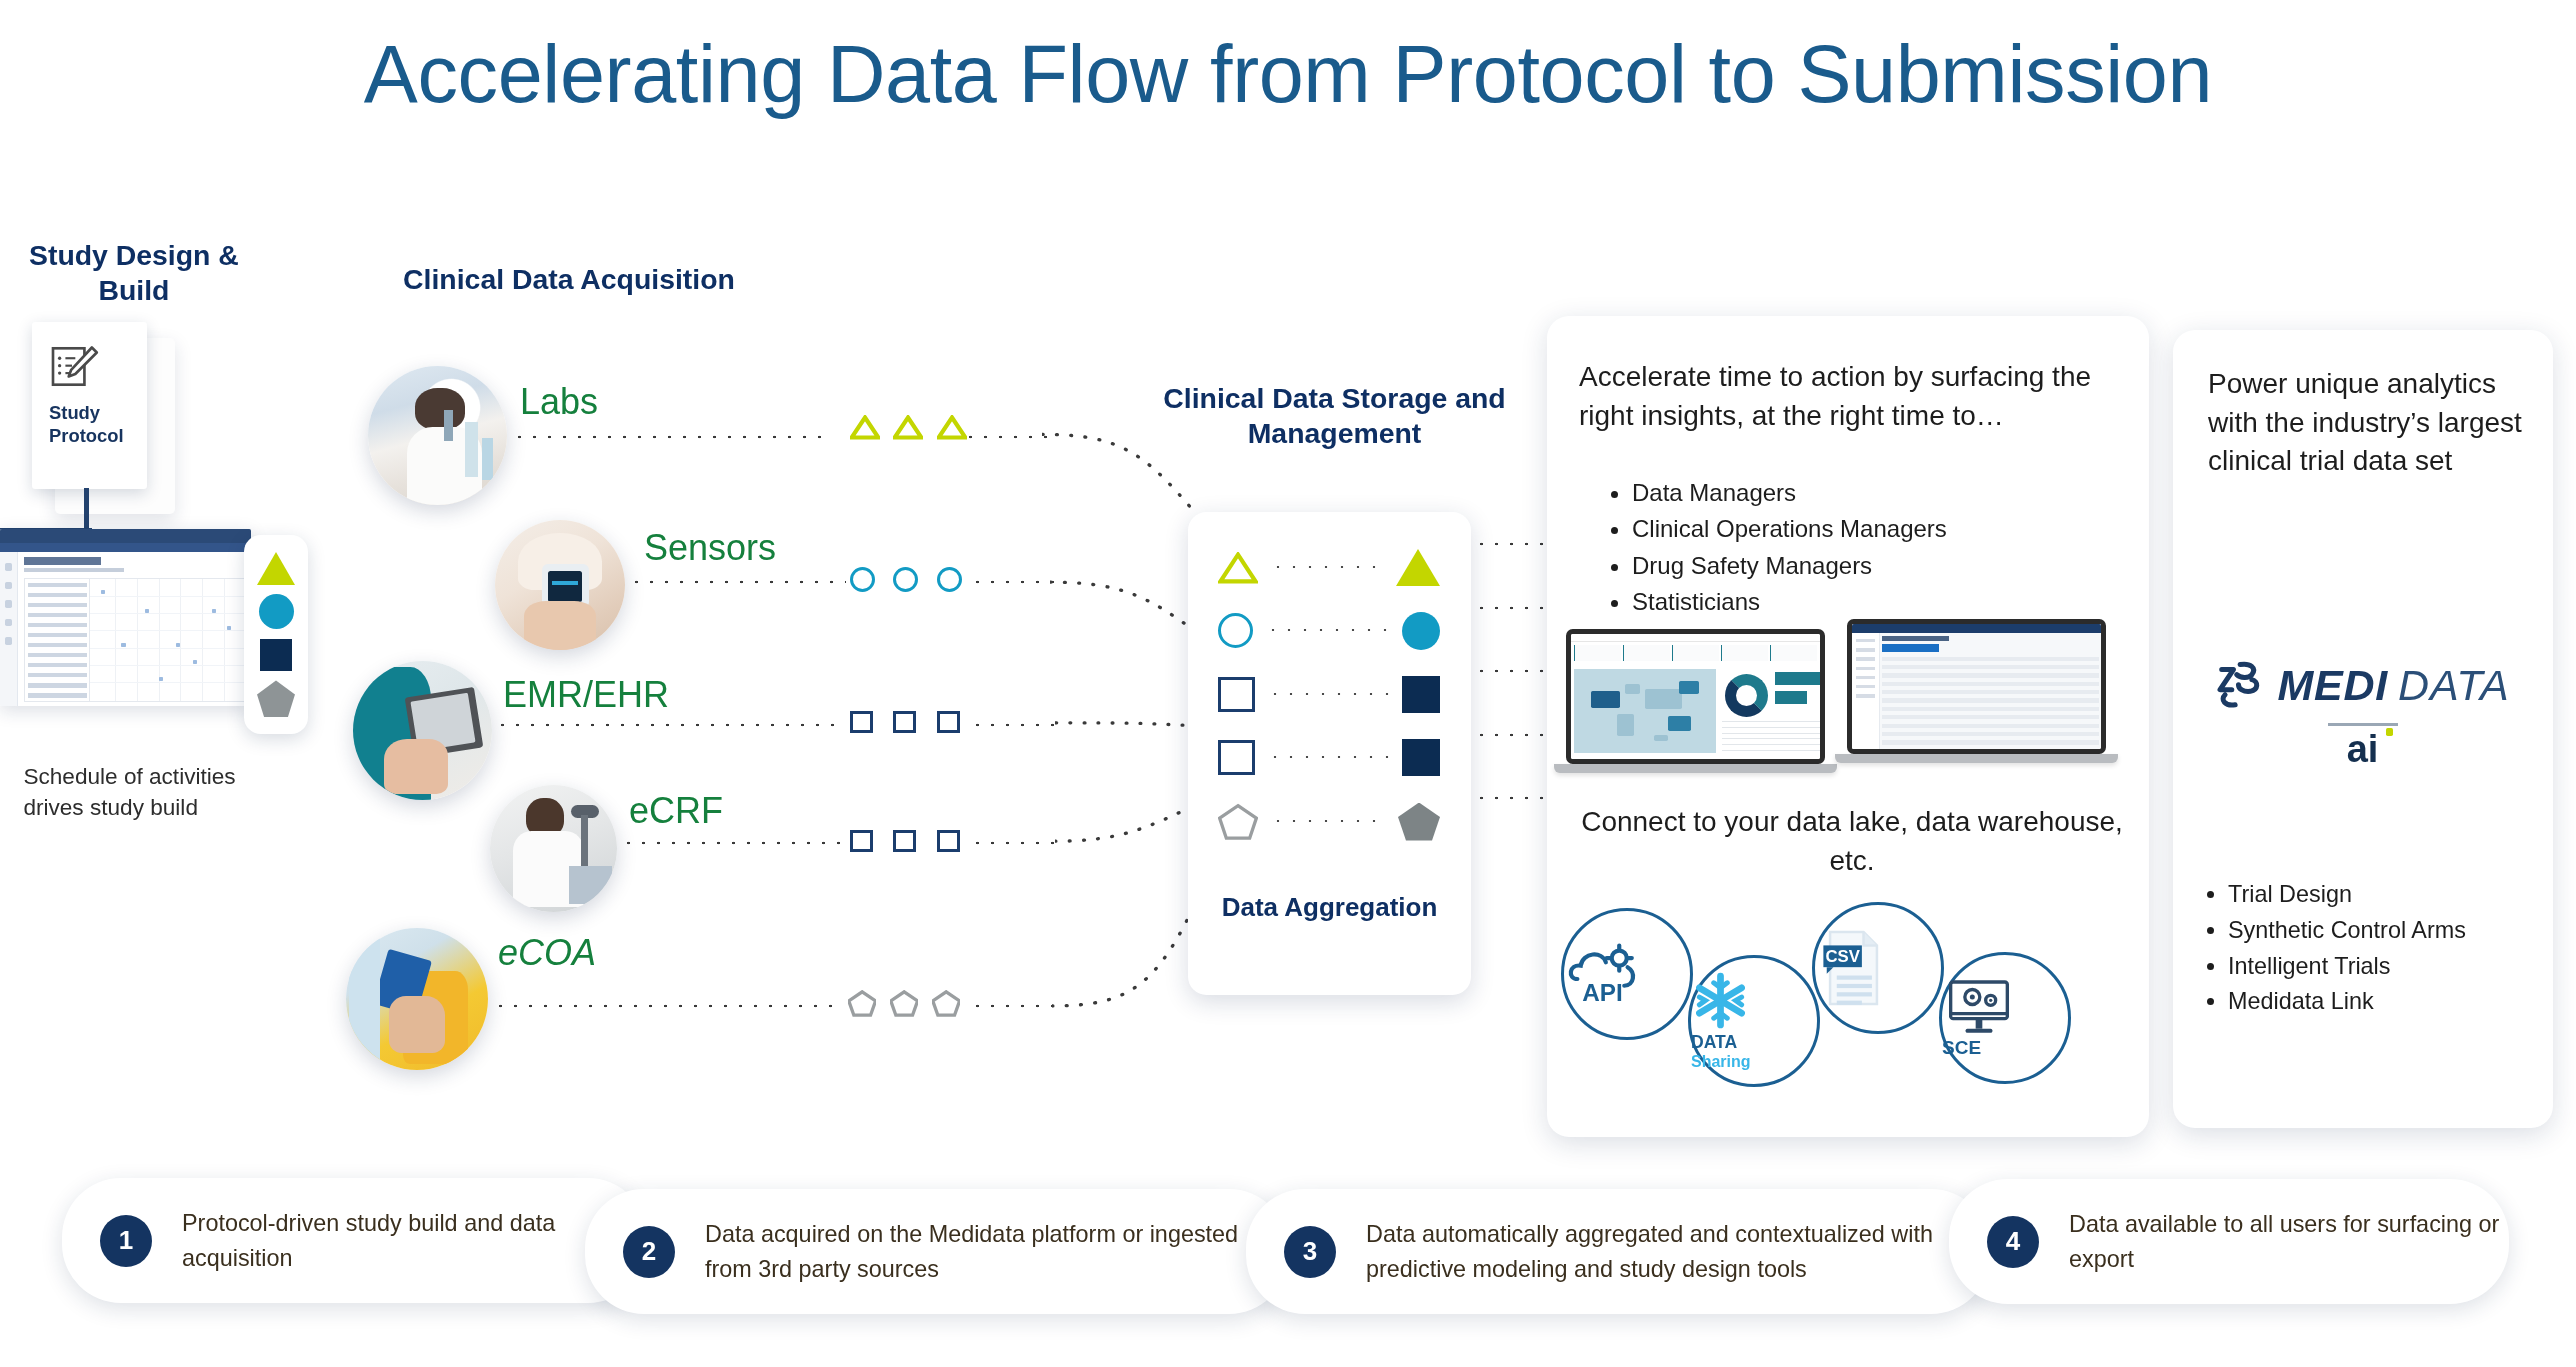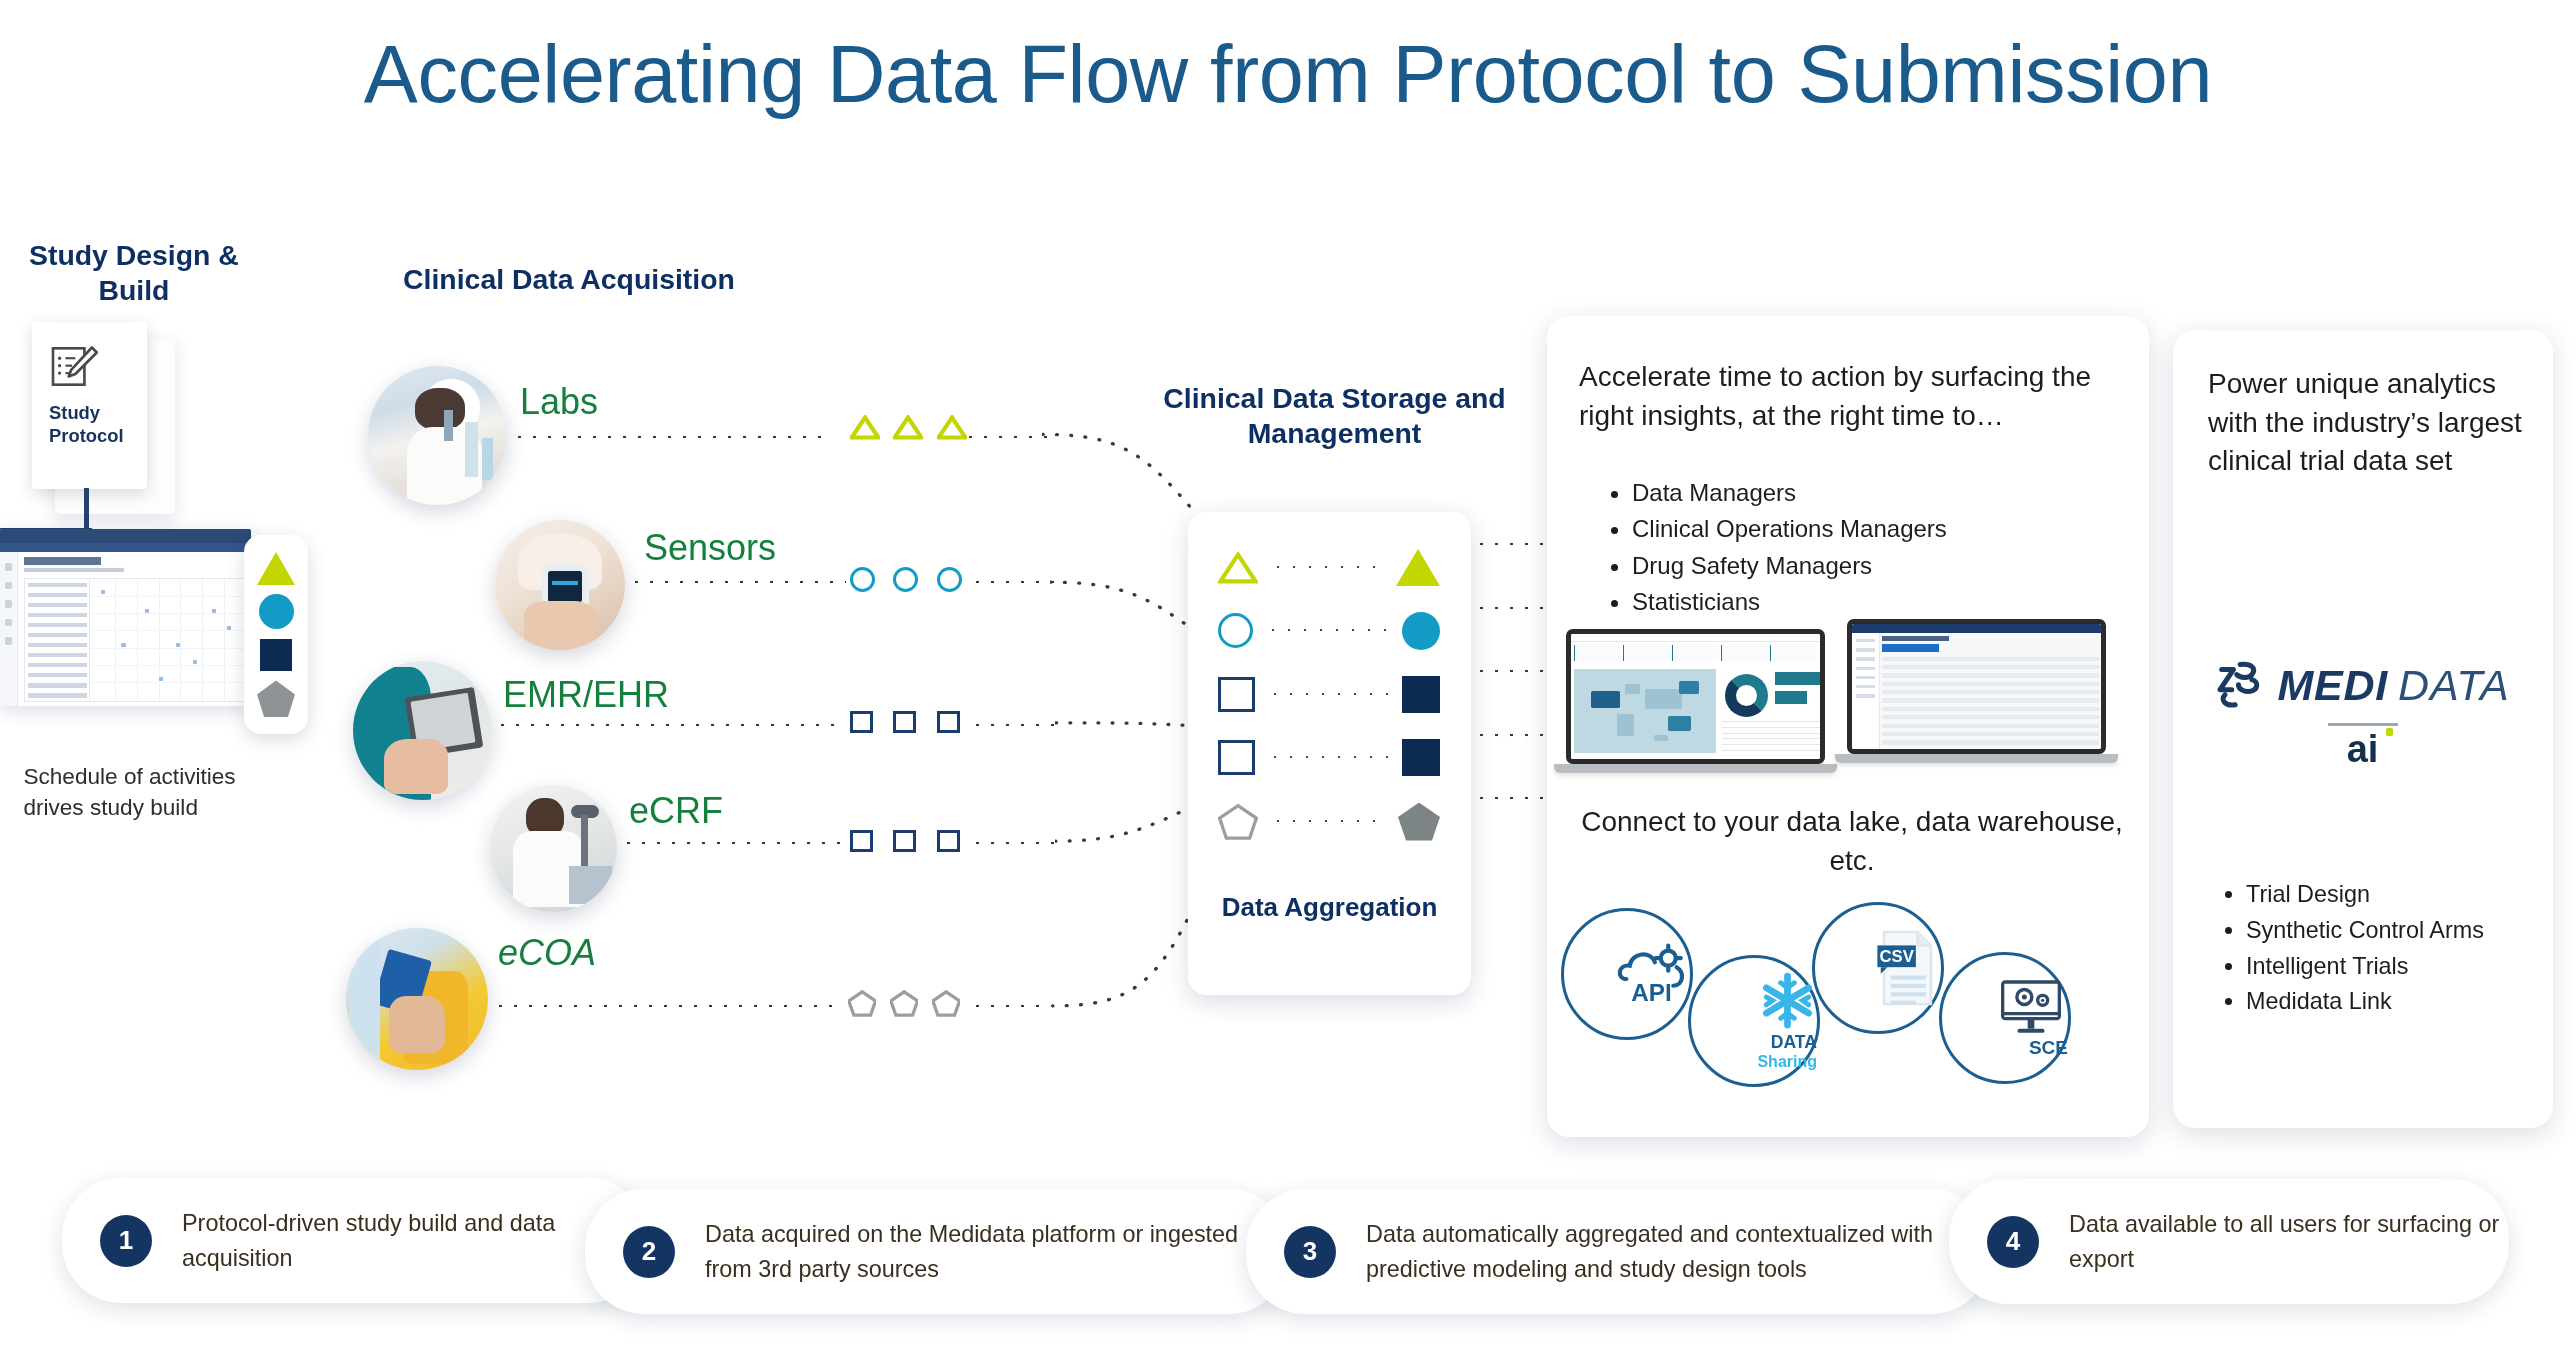--- a/index.html
+++ b/index.html
@@ -209,21 +209,21 @@
   .tblscr .side i { display:block; height:3.3px; margin:5.9px 4.2px; background:#d6dce5; }
   .tblscr .cont { position:absolute; left:30px; right:2.5px; top:11.7px; bottom:1.7px; }
   .tblscr .t1 { height:5px; width:67px; background:#4a6384; margin-bottom:3.3px; }
   .tblscr .btn { height:8.4px; width:57px; background:#1a6fc4; margin-bottom:4.2px; }
   .tblscr .rowz span { display:block; height:4.2px; background:#e7ebf0; margin-bottom:4.2px; }
 
   
   .cbadge {
     position:absolute; border:3.3px solid #1b5f92; border-radius:50%;
     background:#fff; display:flex; flex-direction:column;
-    align-items:flex-end; justify-content:center;
+    align-items:flex-start; justify-content:center;
   }
   #badge-api   { left:1561px; top:908px; width:132px; height:132px; }
   #badge-snow  { left:1688px; top:955px; width:132px; height:132px; }
   #badge-csv   { left:1812px; top:902px; width:132px; height:132px; }
   #badge-sce   { left:1939px; top:952px; width:132px; height:132px; }
   .cbadge .txt { font-weight:bold; color:#1b5f92; }
 
   
   #medidata-logo {
     position:absolute; left:2191px; top:661px; width:343px; text-align:center;
@@ -236,21 +236,21 @@
   #md-wordmark .thin { font-weight:400; font-style:italic; color:#2b4f78; }
   #md-ai {
     margin-top:8.4px; font-size:38px; color:#15304f; font-weight:600; position:relative;
     display:inline-block;
   }
   #md-ai .rule { display:block; width:70px; height:2.5px; background:#9aa7b5; margin:0 auto 1.7px; }
   #md-ai .dot { position:absolute; right:4.2px; top:5px; width:7.5px; height:7.5px; background:#c3d600; border-radius:1.7px; }
 
   #panel-right-lead { position:absolute; left:2208px; top:365px; width:335px; }
   #panel-right-bullets { position:absolute; left:2208px; top:877px; width:335px; }
-  #panel-right-bullets li { font-size:23.4px; line-height:1.53; color:#1d1d1d; margin-left:38px; }
+  #panel-right-bullets li { font-size:23.4px; line-height:1.53; color:#1d1d1d; margin-left:20px; }
 
   
   .foot {
     position:absolute; background:#fff; border-radius:59px;
     box-shadow: 0 5.9px 22px rgba(20,40,80,0.14);
     display:flex; align-items:center;
   }
   #foot1 { left:62px;  top:1178px; width:585px; height:125px; }
   #foot2 { left:585px; top:1189px; width:703px; height:125px; }
   #foot3 { left:1246px;top:1189px; width:744px; height:125px; }

